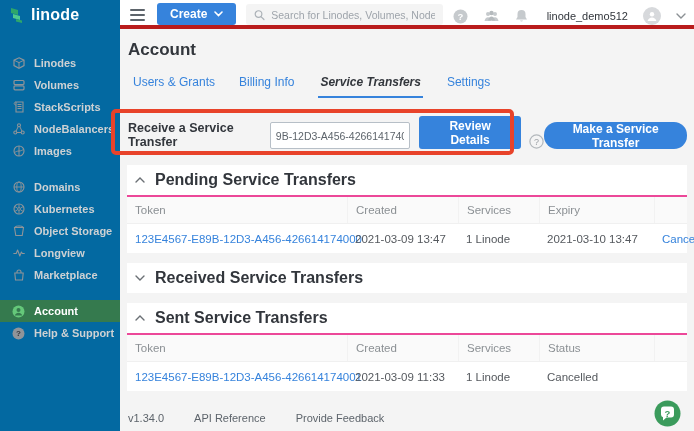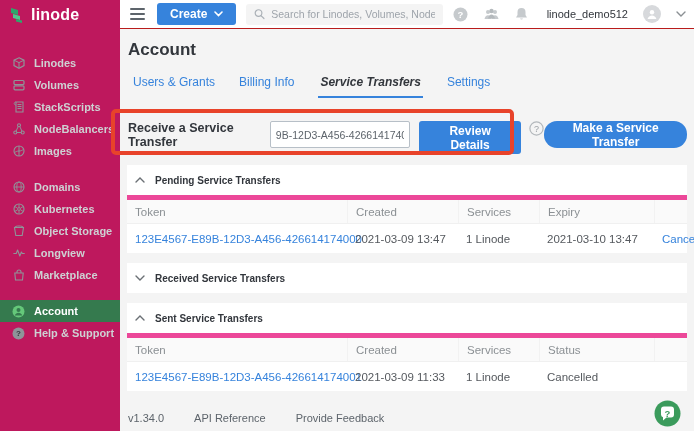--- a/index.html
+++ b/index.html
@@ -2,74 +2,74 @@
 <html><head>
 <meta charset="utf-8">
 <style>
   * { margin:0; padding:0; box-sizing:border-box; }
   html,body { background:#e9eaeb; }
   body { font-family:"Liberation Sans", sans-serif; }
   .screen { position:relative; width:694px; height:431px; background:#f4f4f4; overflow:hidden; }
 
   
   .topbar { position:absolute; left:120px; right:0; top:0; height:29px; background:#fff;
-            border-bottom:1px solid #b91c1c; display:flex; align-items:center; padding:0 8px; gap:10px; }
+            border-bottom:4px solid #b91c1c; display:flex; align-items:flex-end; padding:0 8px; gap:10px; }
   .hamburger { display:flex; flex-direction:column; gap:3px; padding:4px 2px; cursor:pointer; }
   .hamburger span { display:block; width:15px; height:2px; background:#5d646b; border-radius:1px; }
   .create-btn { display:flex; align-items:center; gap:7px; background:#3683dc; color:#fff;
                 font-size:12px; font-weight:700; border:none; border-radius:3px; height:22px; padding:0 13px; cursor:pointer; }
   .searchwrap { display:flex; align-items:center; gap:6px; background:#f4f4f4; border-radius:3px;
                 height:21px; padding:0 8px; width:278px; }
   .searchwrap input { border:none; background:transparent; outline:none; font-size:10.5px; color:#5d646b;
                       width:100%; font-family:"Liberation Sans", sans-serif; }
   .searchwrap input::placeholder { color:#9ea4ab; }
   .topicons { display:flex; align-items:center; gap:15px; margin-left:auto; }
   .tb-ic { display:flex; align-items:center; cursor:pointer; }
   .username { font-size:11px; color:#32363c; margin-left:4px; }
   .avatar { width:18px; height:18px; border-radius:50%; background:#d7d9dc; display:flex; align-items:center; justify-content:center; }
 
   
-  .sidebar { position:absolute; left:0; top:0; bottom:0; width:120px; background:#be185d; z-index:5; }
+  .sidebar { position:absolute; left:0; top:0; bottom:0; width:120px; background:#0369a1; z-index:5; }
   .logo { display:flex; align-items:center; gap:6px; height:29px; padding-left:10px; }
   .logo-text { color:#fff; font-size:16px; font-weight:700; letter-spacing:.2px; }
   .navgroup { margin-top:14px; }
   .navgroup.first { margin-top:23px; }
   .nav-item { display:flex; align-items:center; gap:9px; height:22px; padding-left:12px; cursor:pointer; }
   .nav-ic { width:13px; display:flex; justify-content:center; }
   .nav-label { color:#ced1d3; font-size:11px; font-weight:600; white-space:nowrap; }
   .nav-item.active { background:#357a4e; }
   .nav-item.active .nav-label { color:#fff; }
 
   
   .main { position:absolute; left:120px; top:29px; right:0; bottom:0; background:#f4f4f4; padding:0 7px; }
   .page-title { font-size:17px; font-weight:700; color:#32363c; margin:11px 0 0 1px; }
   .tabs { display:flex; gap:24px; margin:15px 0 0 6px; }
   .tab { font-size:12px; color:#3683dc; padding-bottom:7px; cursor:pointer; }
   .tab.active { color:#32363c; font-weight:700; border-bottom:2.5px solid #3683dc; padding-left:2px; padding-right:2px;font-style:italic; }
 
-  .transfer-row { display:flex; align-items:flex-start; margin:23px 0 0 1px; height:28px; }
+  .transfer-row { display:flex; align-items:flex-end; margin:23px 0 0 1px; height:28px; }
   .transfer-label { font-size:12.5px; font-weight:700; color:#32363c; }
   .token-input { margin-left:9px; width:140px; height:27px; border:1px solid #b7bfc7; border-radius:2px;
                  background:#fff; font-size:10.5px; color:#5d646b; padding:0 5px; outline:none;
                  font-family:"Liberation Sans", sans-serif; }
   .review-btn { margin-left:9px; height:33px; padding:0 16px; background:#3683dc; color:#fff; border:none;
                 border-radius:3px; font-size:12px; font-weight:700; cursor:pointer; }
   .q-ic { margin-left:8px; display:flex; cursor:pointer; }
   .make-btn { margin-left:auto; height:27px; padding:0 14px; background:#3683dc; color:#fff; border:none;
               border-radius:13px; font-size:12px; font-weight:700; cursor:pointer; }
 
   .annotation-box { position:absolute; left:111px; top:109px; width:403px; height:46px;
                     border:4px solid #e8432a; border-radius:5px; z-index:20; pointer-events:none; }
 
   .panel { background:#fff; margin-top:16px; }
   .panel + .panel { margin-top:10px; }
   .sec-head { display:flex; align-items:center; gap:10px; height:30px; padding:0 8px; cursor:pointer; background:#fff; }
-  .sec-title { font-size:10px; font-weight:700; color:#32363c; }
+  .sec-title { font-size:16px; font-weight:700; color:#32363c; }
   .grid { display:grid; grid-template-columns:220px 111px 81px 115px 1fr; align-items:center; }
-  .thead { background:#fafafa; height:28px; border-top:5px solid #ec4899; }
+  .thead { background:#fafafa; height:28px; border-top:2px solid #ec4899; }
   .th { font-size:11.5px; color:#8b9094; padding-left:8px; height:100%; display:flex; align-items:center; }
   .th + .th { border-left:1px solid #f2f2f2; }
   .trow { height:30px; border-top:1px solid #f0f0f0; background:#fff; }
   .td { font-size:11.5px; color:#55595e; padding-left:8px; white-space:nowrap; }
   .link { color:#3683dc; text-decoration:none; cursor:pointer; }
   .col-action { text-align:right; padding-right:8px; }
 
   .footer { display:flex; gap:16px; margin:21px 0 0 1px; }
   .footer a { font-size:11px; color:#5d646b; text-decoration:none; cursor:pointer; }
   .footer a + a { margin-left:14px; }

